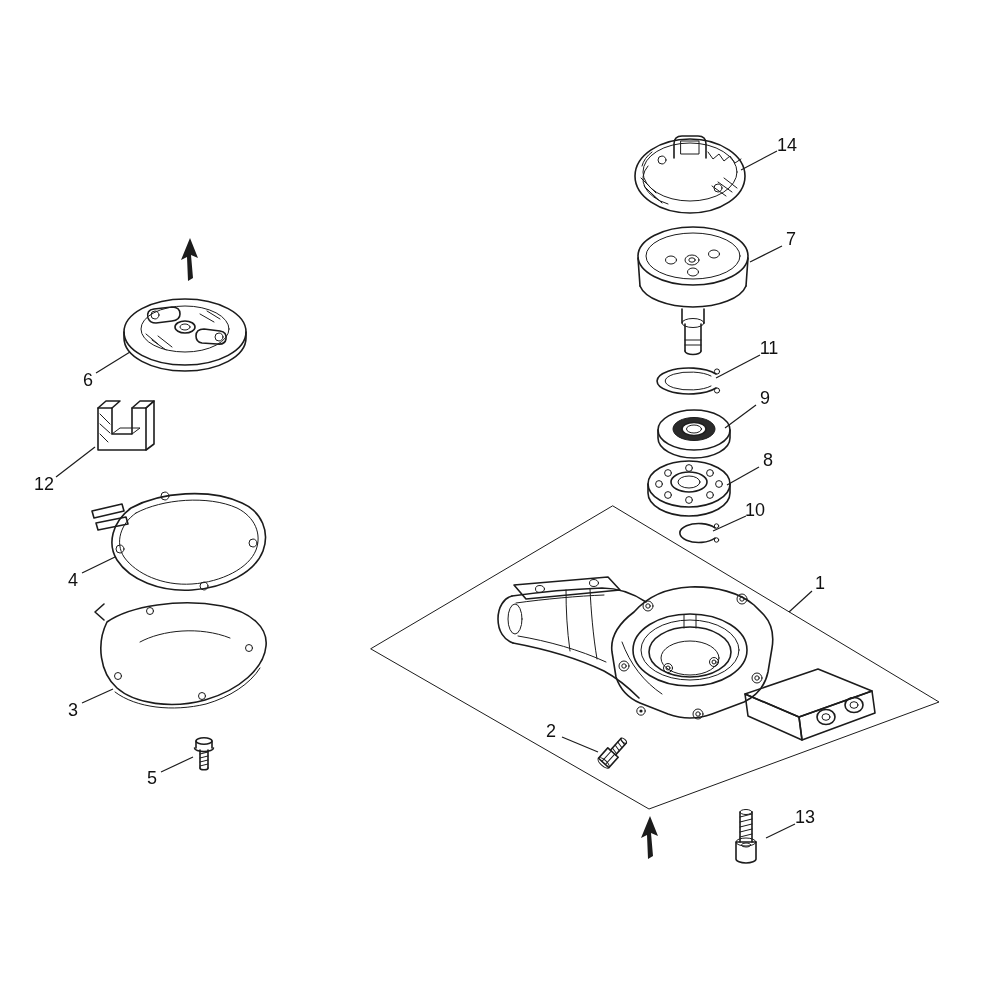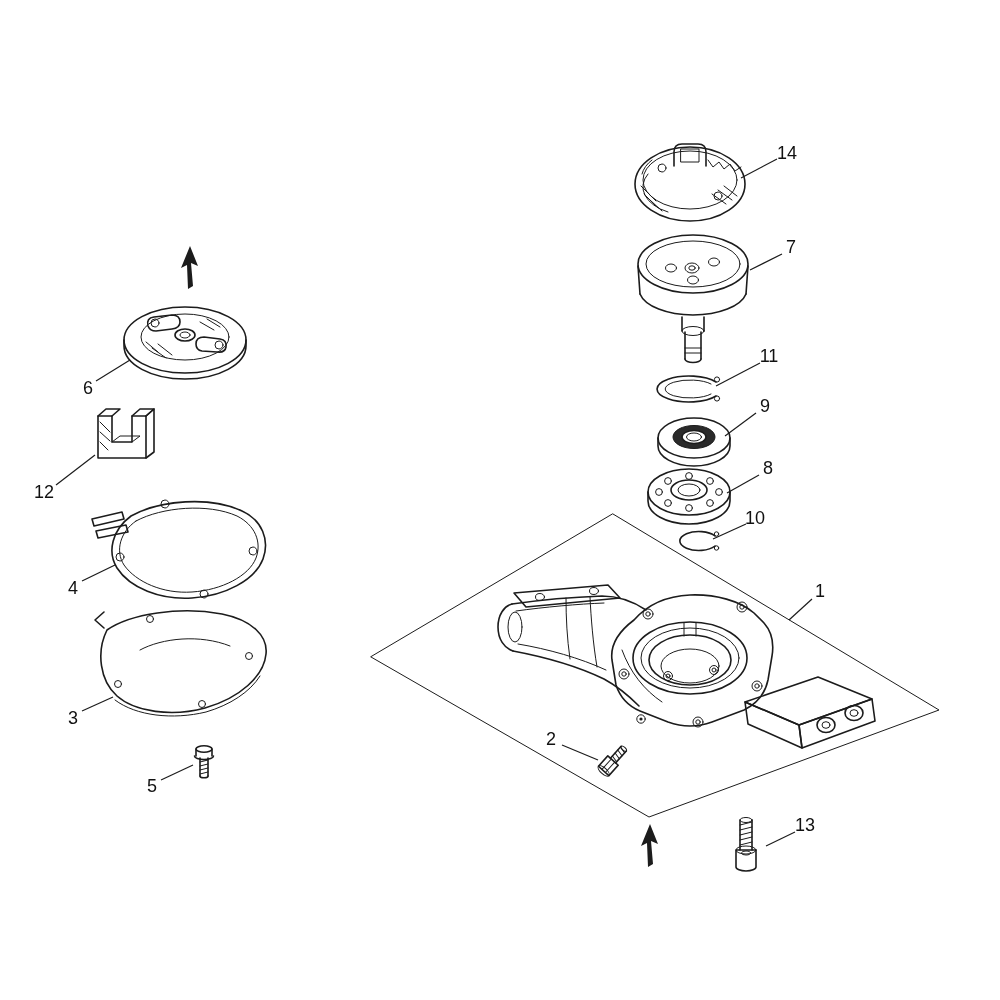--- a/index.html
+++ b/index.html
@@ -1,16 +1,16 @@
 <!DOCTYPE html>
 <html><head>
 <meta charset="utf-8">
 <style>
   html,body{margin:0;padding:0;background:#ffffff;width:1000px;height:1000px;overflow:hidden;}
-  .stage{position:relative;width:1000px;height:820px;background:#ffffff;margin-top:8px;}
+  .stage{position:relative;width:1000px;height:820px;background:#ffffff;}
   svg{display:block;}
   .ln{fill:none;stroke:#1c1c1c;stroke-width:1.6;stroke-linecap:round;stroke-linejoin:round;}
   .thin{fill:none;stroke:#1c1c1c;stroke-width:1;stroke-linecap:round;stroke-linejoin:round;}
   .leader{fill:none;stroke:#1c1c1c;stroke-width:1.2;}
   .solid{fill:#1c1c1c;stroke:none;}
   .darkfill{fill:#2a2a2a;stroke:#1c1c1c;stroke-width:1;}
   .whitefill{fill:#ffffff;stroke:#1c1c1c;stroke-width:1.6;}
   .callout-label{font-family:"Liberation Sans",sans-serif;font-size:18px;fill:#111111;text-anchor:middle;}
 </style>
 </head>

